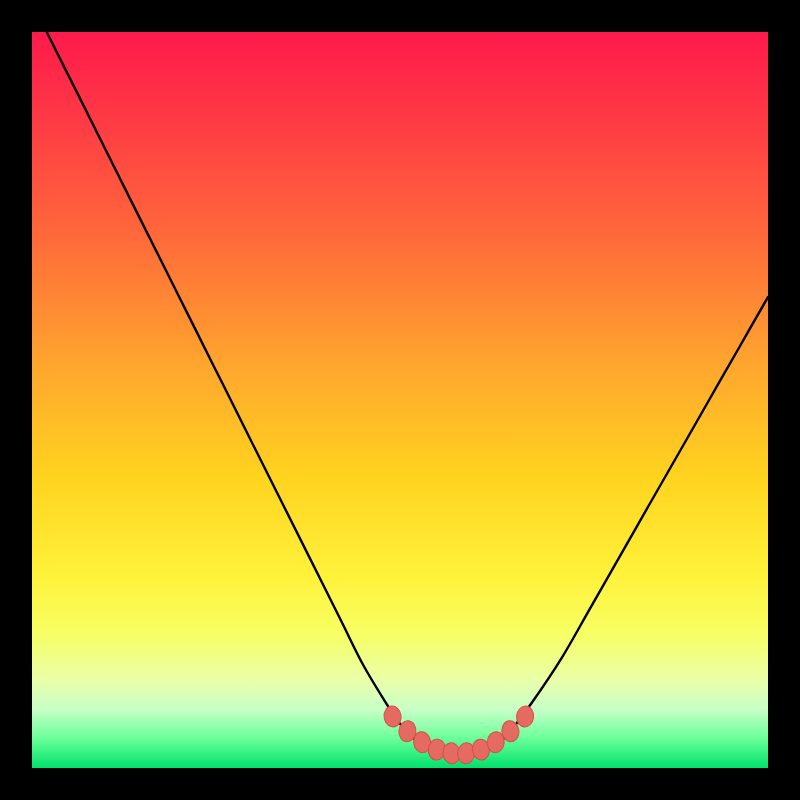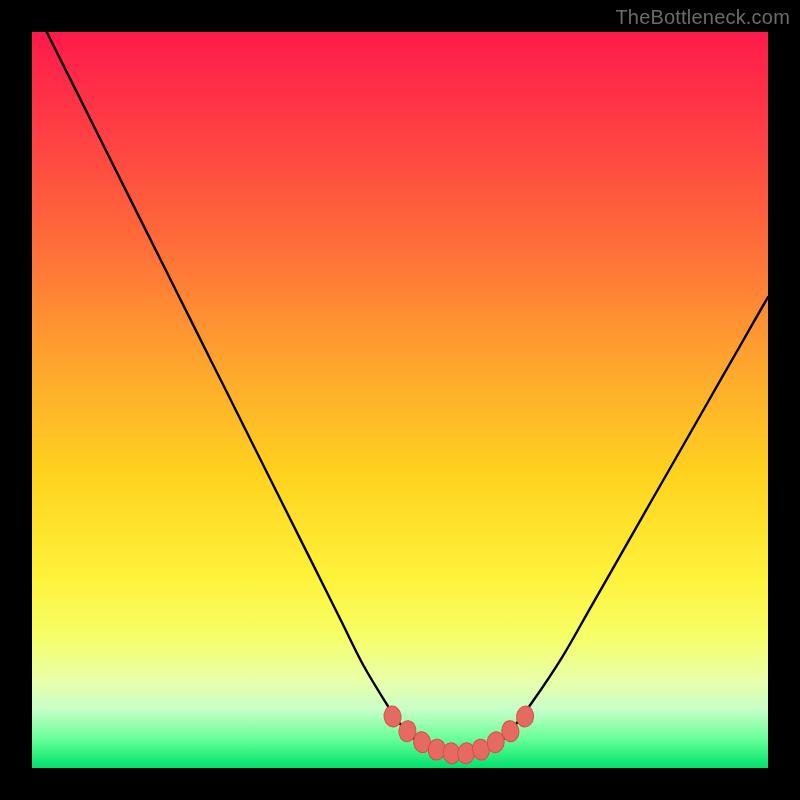--- a/index.html
+++ b/index.html
@@ -80,14 +80,13 @@
           <ellipse cx="419.5" cy="721.3" rx="8.5" ry="10.5" fill="#e46a62" stroke="#d94f47" stroke-width="1" transform="rotate(-8 419.5 721.3)"></ellipse>
           <ellipse cx="434.2" cy="721.3" rx="8.5" ry="10.5" fill="#e46a62" stroke="#d94f47" stroke-width="1" transform="rotate(6 434.2 721.3)"></ellipse>
           <ellipse cx="449.0" cy="717.6" rx="8.5" ry="10.5" fill="#e46a62" stroke="#d94f47" stroke-width="1" transform="rotate(-8 449.0 717.6)"></ellipse>
           <ellipse cx="463.7" cy="710.2" rx="8.5" ry="10.5" fill="#e46a62" stroke="#d94f47" stroke-width="1" transform="rotate(6 463.7 710.2)"></ellipse>
           <ellipse cx="478.4" cy="699.2" rx="8.5" ry="10.5" fill="#e46a62" stroke="#d94f47" stroke-width="1" transform="rotate(-8 478.4 699.2)"></ellipse>
           <ellipse cx="493.1" cy="684.5" rx="8.5" ry="10.5" fill="#e46a62" stroke="#d94f47" stroke-width="1" transform="rotate(6 493.1 684.5)"></ellipse>
         </g>
     </svg>
   </div>
 
-  <div class="watermark">TheBottleneck.com</div>
 </div>
 
 </body></html>

